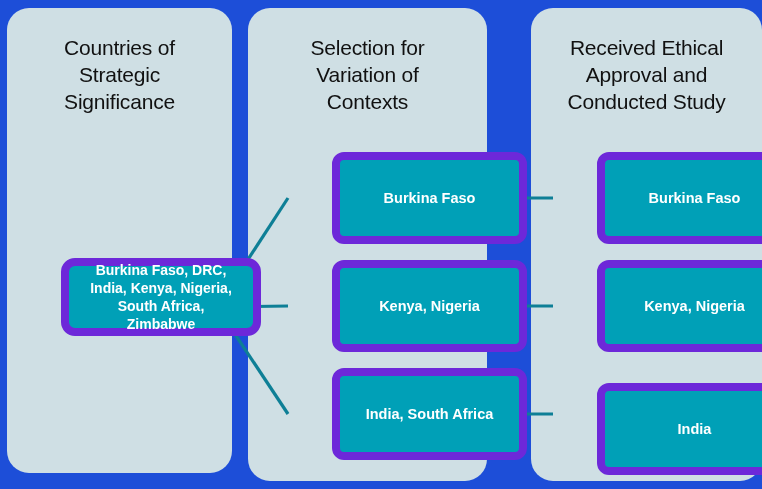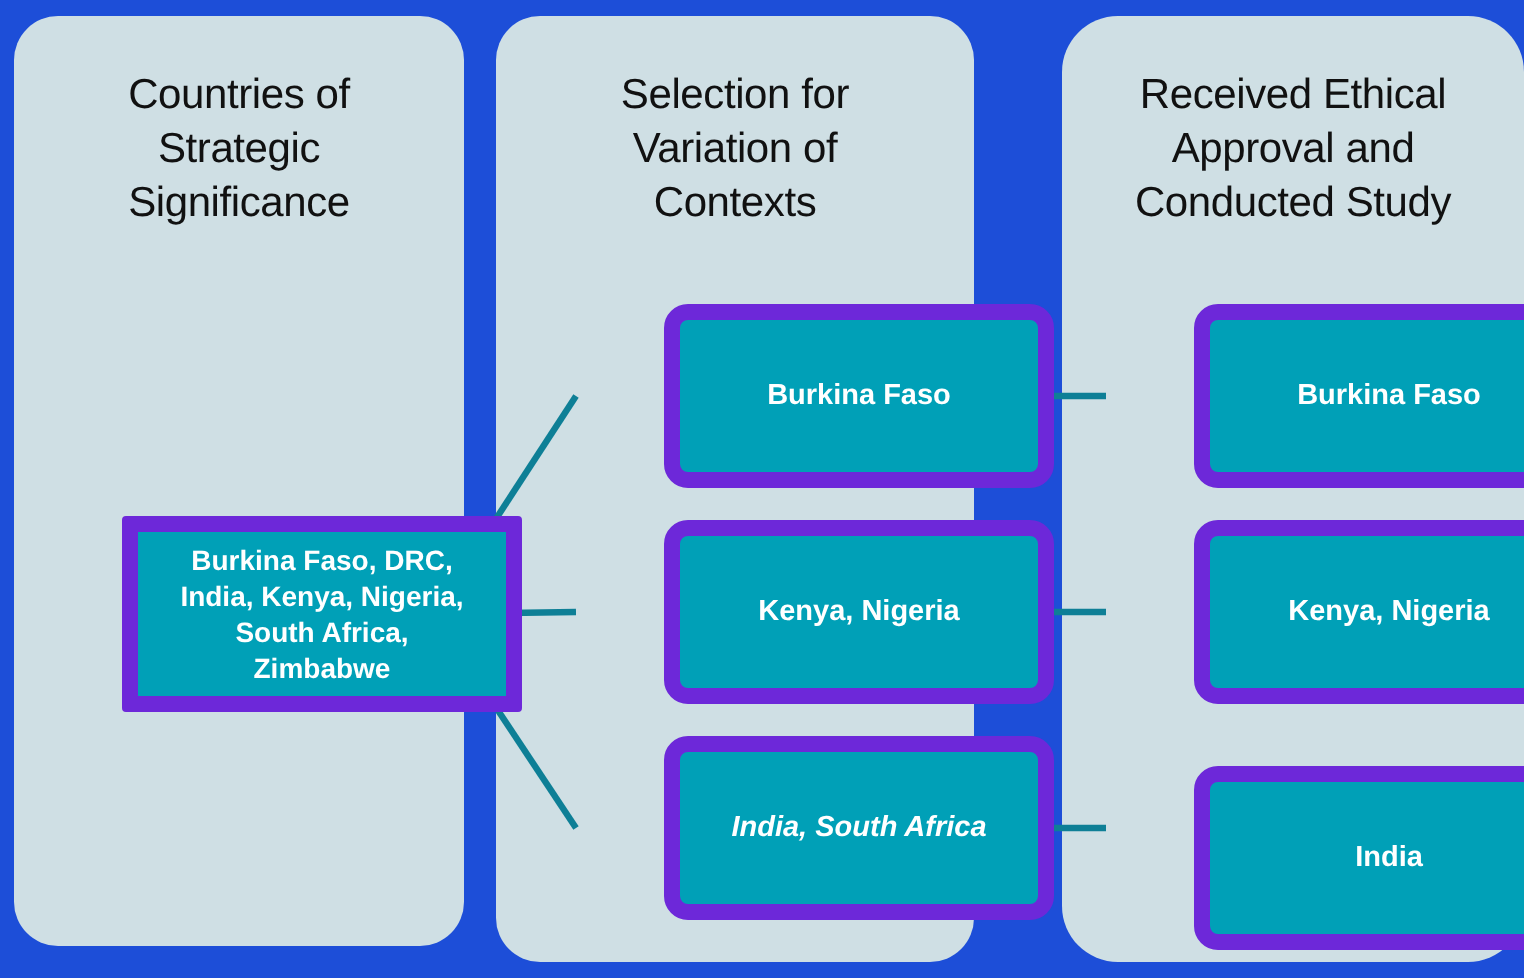--- a/index.html
+++ b/index.html
@@ -17,21 +17,21 @@
   }
 
   
   .panel {
     position: absolute;
     background: #cfdfe4;
     border-radius: 22px;
   }
   #panel-0 { left: 7px;   top: 8px; width: 225px; height: 465px; }
   #panel-1 { left: 248px; top: 8px; width: 239px; height: 473px; }
-  #panel-2 { left: 531px; top: 8px; width: 231px; height: 473px; border-radius: 28px; }
+  #panel-2 { left: 531px; top: 8px; width: 231px; height: 473px; }
 
   .panel-title {
     position: absolute;
     left: 0;
     right: 0;
     top: 26px;
     text-align: center;
     font-size: 21px;
     line-height: 27px;
     color: #111111;
@@ -56,30 +56,30 @@
     font-size: 14.5px;
     line-height: 19px;
     white-space: pre-line;
     font-family: "Liberation Sans", sans-serif;
     z-index: 3;
     margin-left: 44px;
   }
 
   
   #node-source {
-    left: 17px;  top: 258px;  width: 200px; height: 98px;
+    left: 17px;  top: 258px;  width: 200px; height: 78px;
     font-size: 14px;
     line-height: 18px;
-    border-radius: 2px;
+    border-radius: 14px;
   }
 
   
   #node-mid-0 { left: 288px; top: 152px; width: 195px; height: 92px; }
   #node-mid-1 { left: 288px; top: 260px; width: 195px; height: 92px; }
-  #node-mid-2 { left: 288px; top: 368px; width: 195px; height: 92px; font-style: italic; }
+  #node-mid-2 { left: 288px; top: 368px; width: 195px; height: 92px; }
 
   
   #node-right-0 { left: 553px; top: 152px; width: 195px; height: 92px; }
   #node-right-1 { left: 553px; top: 260px; width: 195px; height: 92px; }
   #node-right-2 { left: 553px; top: 383px; width: 195px; height: 92px; }
 
   
   #connectors {
     position: absolute;
     left: 0; top: 0;

